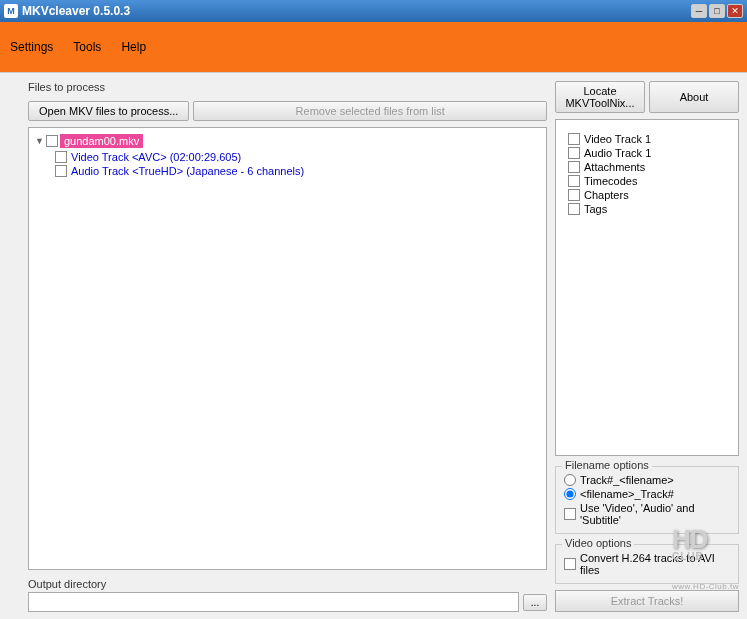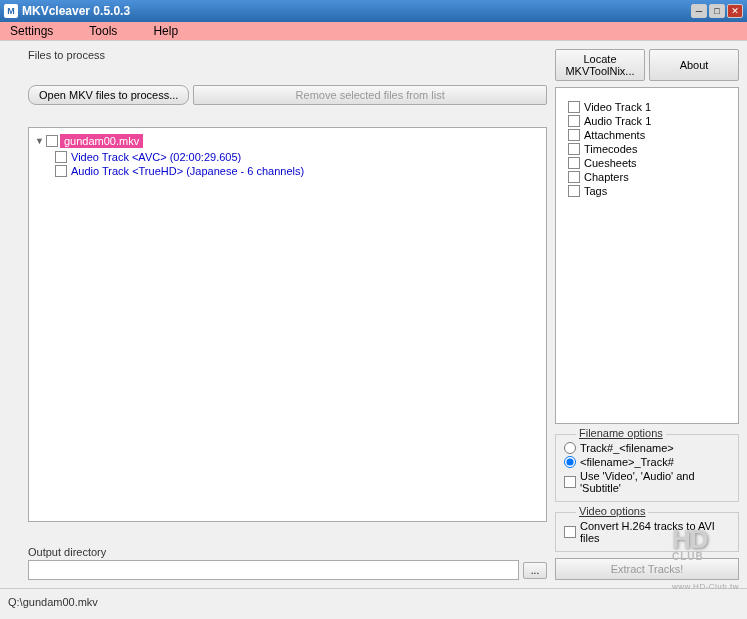--- a/index.html
+++ b/index.html
@@ -54,43 +54,43 @@
       display: flex;
       align-items: center;
       justify-content: center;
       font-size: 9px;
       color: #000;
     }
     .title-btn.minimize { background: #d0d0d0; }
     .title-btn.maximize { background: #d0d0d0; }
     .title-btn.close { background: #c0392b; color: white; }
     .menu-bar {
-      background: #fca5a5;
+      background: #f97316;
       border-bottom: 1px solid #ccc;
       display: flex;
-      padding: 0 4px;
-      gap: 24px;
+      padding: 16px 4px;
+      gap: 8px;
     }
     .menu-item {
       padding: 2px 6px;
       cursor: pointer;
       border-radius: 2px;
       color: #000;
     }
     .main-content {
       display: flex;
       gap: 8px;
       padding: 8px;
       height: calc(619px - 22px - 24px - 26px);
     }
     .left-panel {
       flex: 1;
       display: flex;
       flex-direction: column;
-      gap: 22px;
+      gap: 6px;
       padding-left: 20px;
     }
     .right-panel {
       width: 184px;
       display: flex;
       flex-direction: column;
       gap: 6px;
     }
     .section-label {
       font-size: 11px;
@@ -110,21 +110,20 @@
       font-size: 11px;
       color: #000;
     }
     .btn:disabled {
       color: #999;
       cursor: default;
     }
     .btn-open {
       flex: 0 0 auto;
       padding: 3px 10px;
-      border-radius: 8px;
     }
     .btn-remove {
       flex: 1;
     }
     .file-tree-container {
       flex: 1;
       border: 1px solid #aaa;
       background: white;
       overflow: auto;
       padding: 4px;
@@ -222,26 +221,25 @@
     }
     .section-group {
       border: 1px solid #ccc;
       padding: 6px 8px;
       margin-top: 4px;
       position: relative;
     }
     .section-group-label {
       position: absolute;
       top: -8px;
-      left: 20px;
+      left: 6px;
       background: #f0f0f0;
       padding: 0 3px;
       font-size: 11px;
       color: #333;
-      text-decoration: underline;
     }
     .radio-row {
       display: flex;
       align-items: center;
       gap: 4px;
       padding: 1px 0;
       font-size: 11px;
     }
     .radio-input {
       width: 12px;
@@ -369,24 +367,20 @@
       <div class="track-item">
         <span class="checkbox-small"></span>
         <span>Attachments</span>
       </div>
       <div class="track-item">
         <span class="checkbox-small"></span>
         <span>Timecodes</span>
       </div>
       <div class="track-item">
         <span class="checkbox-small"></span>
-        <span>Cuesheets</span>
-      </div>
-      <div class="track-item">
-        <span class="checkbox-small"></span>
         <span>Chapters</span>
       </div>
       <div class="track-item">
         <span class="checkbox-small"></span>
         <span>Tags</span>
       </div>
     </div>
 
     <div class="section-group">
       <span class="section-group-label">Filename options</span>

